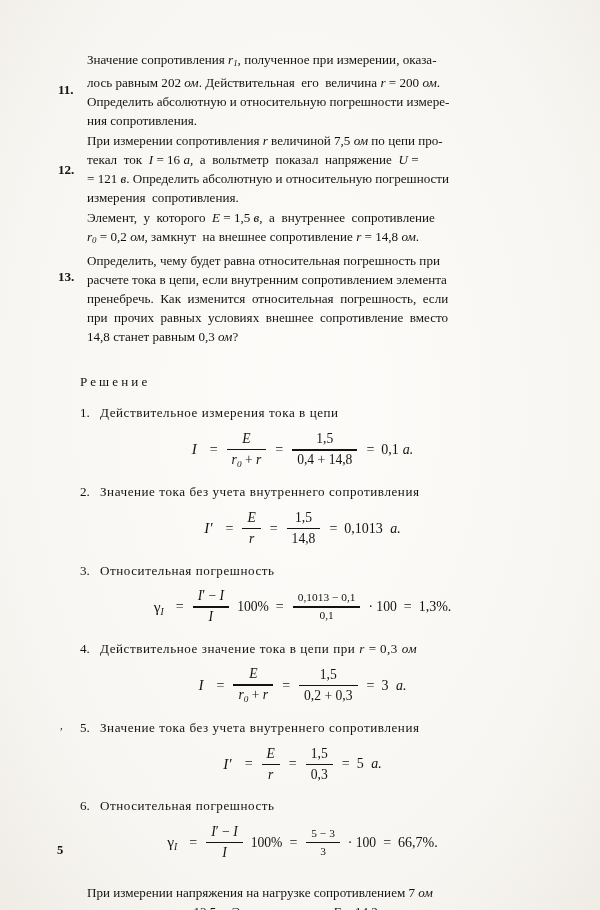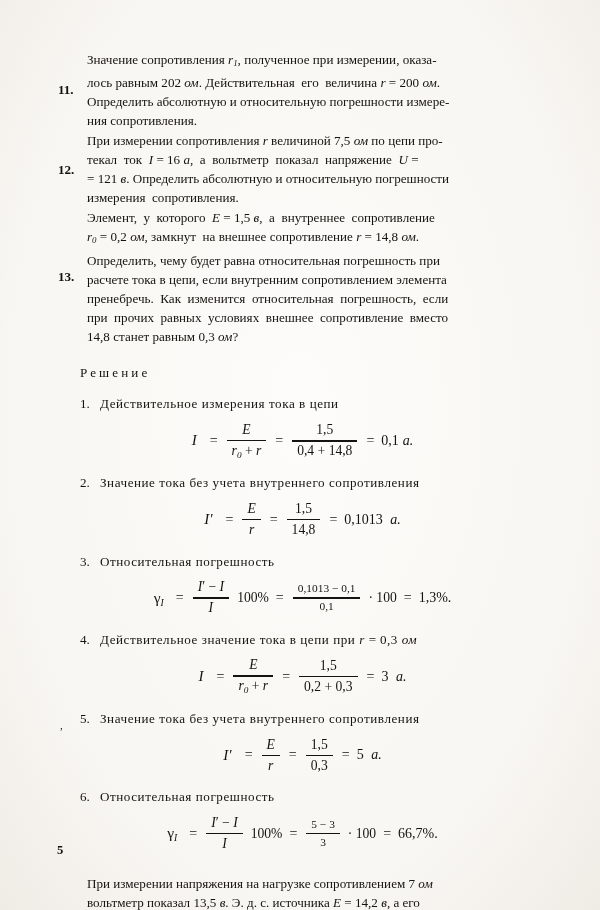--- a/index.html
+++ b/index.html
@@ -60,21 +60,21 @@
   .unit { font-style: italic; }
   .sub {
     font-size: 0.68em;
     vertical-align: -0.28em;
     font-style: italic;
   }
   .eq { letter-spacing: 0; }
 
   
   .sol-head {
-    margin-top: 19px;
+    margin-top: 28px;
     margin-left: 22px;
     font-size: 13.1px;
     letter-spacing: 3.1px;
     font-weight: normal;
   }
 
   
   .step {
     display: flex;
     align-items: flex-start;

